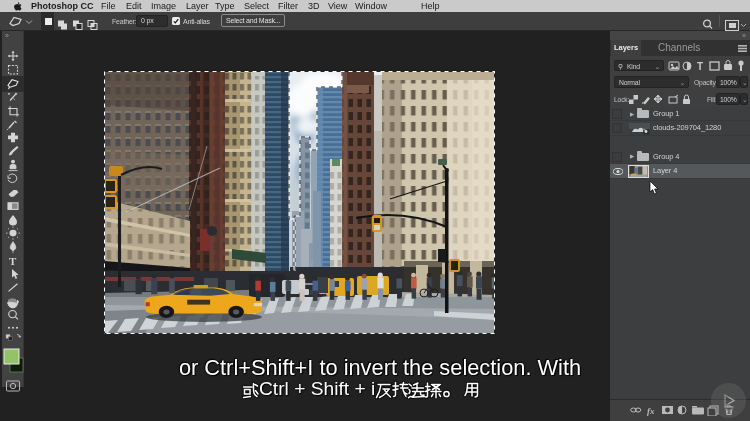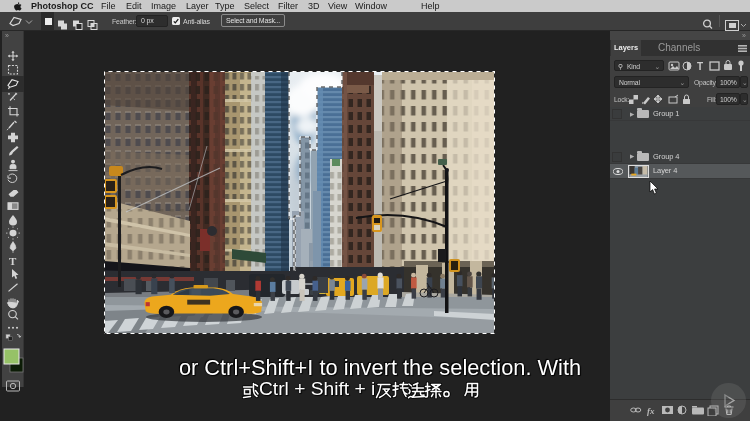--- a/index.html
+++ b/index.html
@@ -661,20 +661,31 @@
           <span style="position:absolute;left:1px;top:1.5px;color:#999">⌄</span>
         </div>
     </div>
     <div id="plist">
       <div class="prow" style="top:0">
         <div class="eyebox"></div>
           <span class="arrow">▶</span>
           <div class="folder"></div>
         <span class="lname">Group 1</span>
       </div>
+      <div class="prow" style="top:14.3px">
+        <div class="eyebox"></div>
+        <svg style="position:absolute;left:19px;top:1.5px" width="21" height="12" viewBox="0 0 21 12">
+          <rect width="21" height="12" fill="#4a4e52"></rect>
+          <rect y="6" width="21" height="6" fill="#3a3d40"></rect>
+          <path d="M3 9 Q5 4 9 6.5 Q11 3.5 14 6 Q16.5 5 17.5 7.5 L17.5 9 Z" fill="#c9cfd3"></path>
+          <rect x="14" y="6.5" width="6.5" height="5" fill="#2a2a2a" opacity="0.85"></rect>
+            <circle cx="17" cy="8.5" r="1.4" fill="#ddd"></circle>
+        </svg>
+        <span class="lname">clouds-209704_1280</span>
+      </div>
       <div class="prow" style="top:42.9px">
         <div class="eyebox"></div>
           <span class="arrow">▶</span>
           <div class="folder"></div>
         <span class="lname">Group 4</span>
       </div>
       <div class="prow" style="top:57.2px;background:#55585a;height:15px">
         <svg style="position:absolute;left:3px;top:4px" width="10" height="7" viewBox="0 0 10 7">
           <ellipse cx="5" cy="3.5" rx="4.8" ry="3" fill="none" stroke="#ddd"></ellipse>
             <circle cx="5" cy="3.5" r="1.5" fill="#ddd"></circle>

